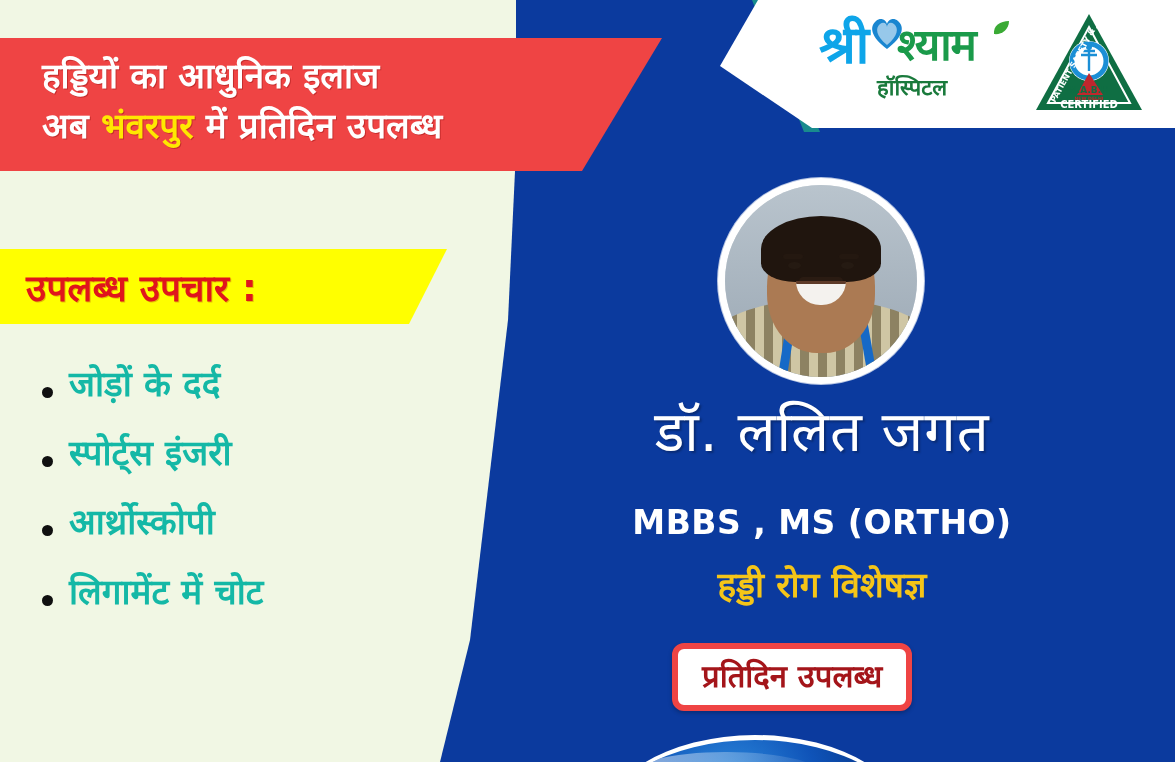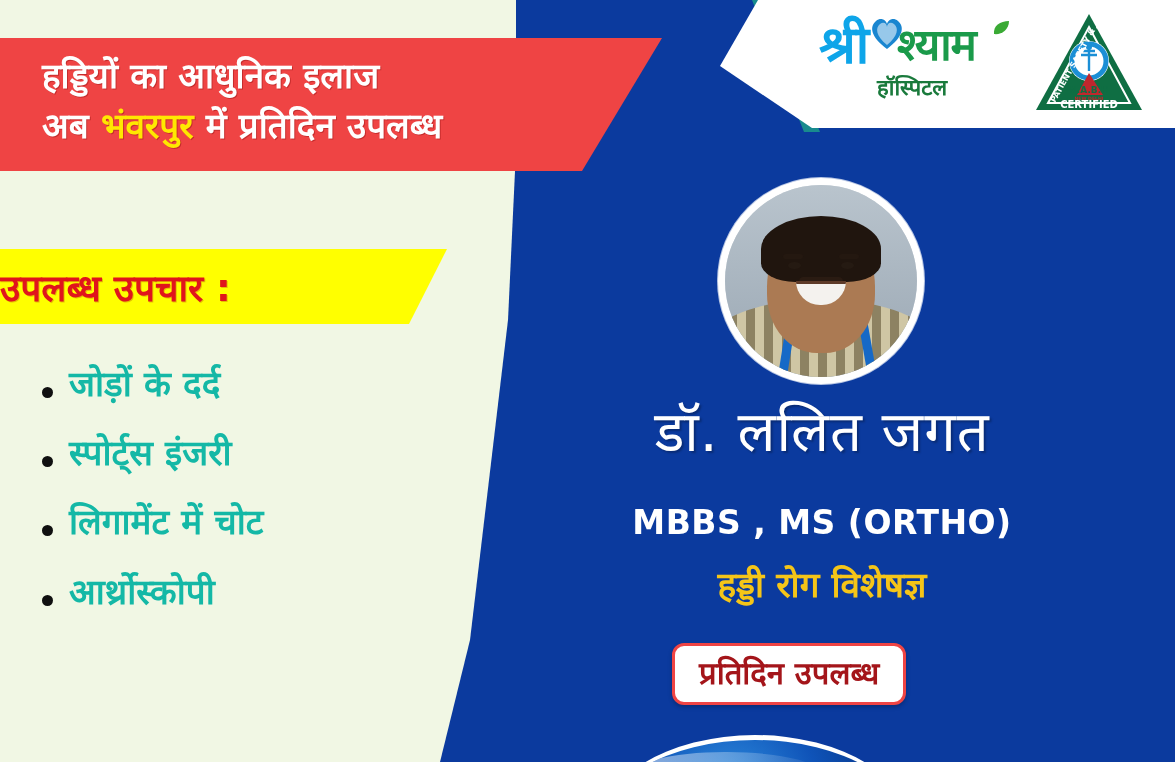--- a/index.html
+++ b/index.html
@@ -86,21 +86,21 @@
   
   .yellow-banner{
     position:absolute; left:0; top:249px; width:475px; height:75px;
     background:#ffff00;
     clip-path:polygon(0 0, 447px 0, 409px 75px, 0 75px);
     display:flex; align-items:center;
   }
   .yellow-banner span{
     font-family:"DejaVu Sans",sans-serif;
     font-size:37px; font-weight:bold; color:#e0151c;
-    white-space:nowrap;
+    padding-left:26px; white-space:nowrap;
     text-shadow:1px 1px 0 rgba(150,0,0,.25);
   }
 
   
   .bullets{
     position:absolute; left:42px; top:365px; width:420px;
   }
   .bullet-row{
     display:flex; align-items:flex-start; gap:16px; margin-bottom:30px;
   }
@@ -192,21 +192,21 @@
   }
   .doc-spec{
     position:absolute; left:502px; top:560px; width:640px;
     text-align:center;
     font-family:"DejaVu Sans",sans-serif;
     font-size:35px; font-weight:bold; color:#f5c518;
   }
   .avail-badge{
     position:absolute; left:672px; top:643px;
     background:#ffffff; color:#a4151a;
-    border:3px solid #ef4444; border-radius:12px;
+    border:6px solid #ef4444; border-radius:12px;
     padding:5px 24px 9px;
     font-family:"DejaVu Sans",sans-serif;
     font-size:31px; font-weight:bold; white-space:nowrap;
     box-shadow:0 2px 4px rgba(0,0,0,.25);
   }
 
   
   .globe{
     position:absolute; left:595px; top:735px;
     width:320px; height:200px; border-radius:50%;
@@ -283,25 +283,25 @@
     <div class="bullet-row">
       <span class="bullet-dot"></span>
       <span class="bullet-text">जोड़ों के दर्द</span>
     </div>
     <div class="bullet-row">
       <span class="bullet-dot"></span>
       <span class="bullet-text">स्पोर्ट्स इंजरी</span>
     </div>
     <div class="bullet-row">
       <span class="bullet-dot"></span>
-      <span class="bullet-text">लिगामेंट में चोट</span>
+      <span class="bullet-text">आर्थ्रोस्कोपी</span>
     </div>
     <div class="bullet-row">
       <span class="bullet-dot"></span>
-      <span class="bullet-text">आर्थ्रोस्कोपी</span>
+      <span class="bullet-text">लिगामेंट में चोट</span>
     </div>
   </div>
 
   <div class="photo-frame">
     <div class="photo-inner">
       <span class="ph-bg"></span>
       <span class="ph-shirt"></span>
       <span class="ph-lanyard-l"></span>
       <span class="ph-lanyard-r"></span>
       <span class="ph-collar"></span>

